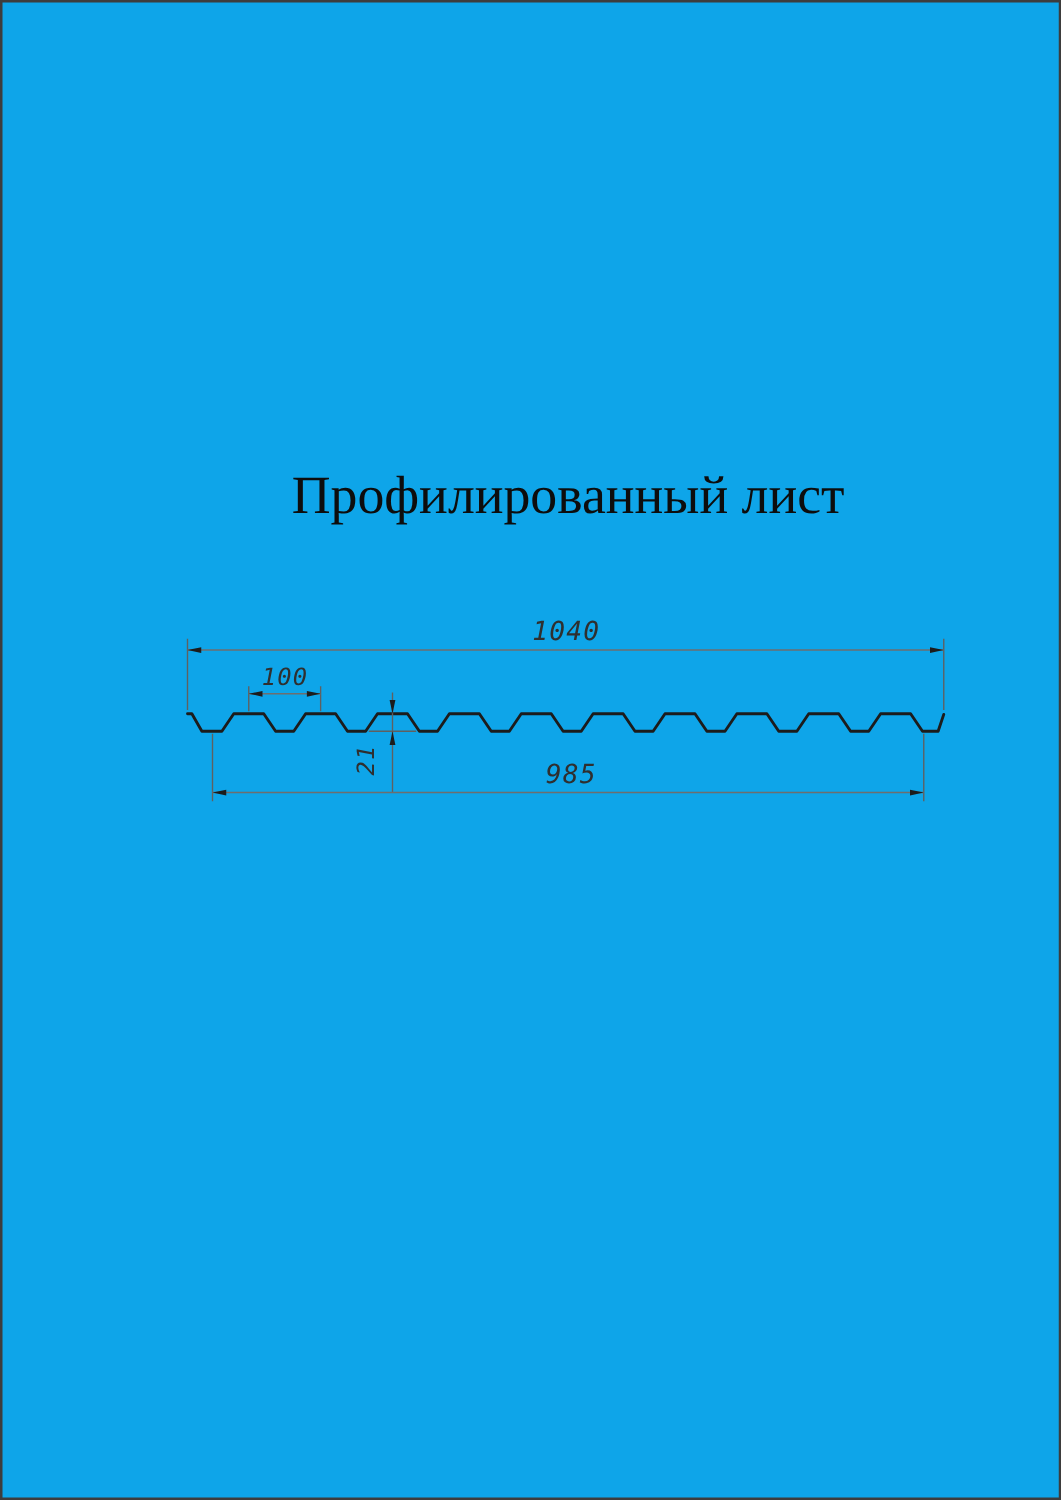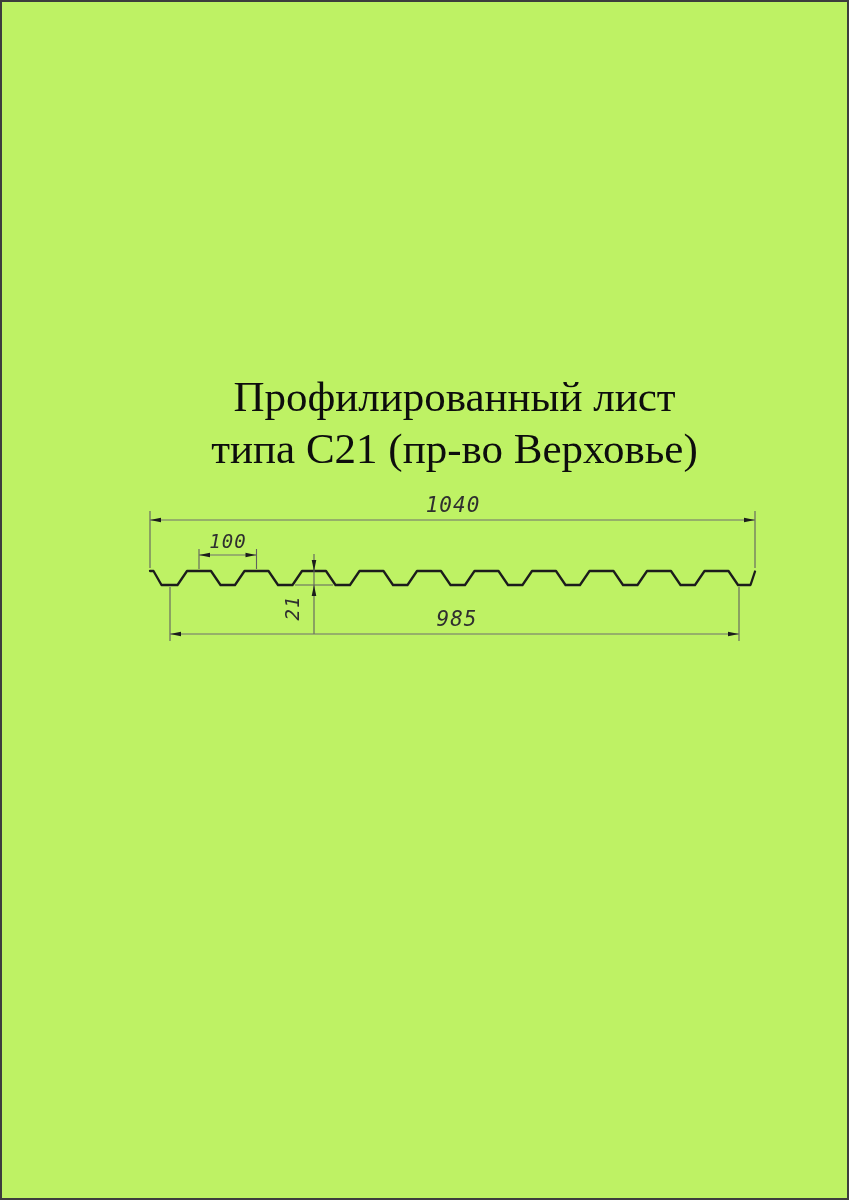--- a/index.html
+++ b/index.html
@@ -4,21 +4,21 @@
 <style>
   html, body {
     margin: 0;
     padding: 0;
     background: #ffffff;
   }
   .page {
     position: relative;
     width: 849px;
     height: 1200px;
-    background: #bef264;
+    background: #0ea5e9;
     border: 2px solid #3d3d3d;
     box-sizing: border-box;
     overflow: hidden;
     font-family: "Liberation Serif", serif;
   }
   .title-block {
     position: absolute;
     top: 369px;
     left: 155px;
     width: 595px;
@@ -69,21 +69,20 @@
     font-size: 19px;
   }
 </style>
 </head>
 <body>
 
 <div class="page">
 
   <div class="title-block">
     <div>Профилированный лист</div>
-    <div>типа С21 (пр-во Верховье)</div>
   </div>
 
   <svg class="drawing-svg" viewBox="0 0 849 1200" xmlns="http://www.w3.org/2000/svg">
 
     <path class="profile-outline" d="M 148 569 L 151.5 569 L 159.5 583 L 175.5 583
          L 185 569 L 209 569 L 218.5 583 L 233 583
          L 242.5 569 L 266.5 569 L 276 583 L 290.5 583
          L 300 569 L 324 569 L 333.5 583 L 348 583
          L 357.5 569 L 381.5 569 L 391 583 L 405.5 583
          L 415 569 L 439 569 L 448.5 583 L 463 583

